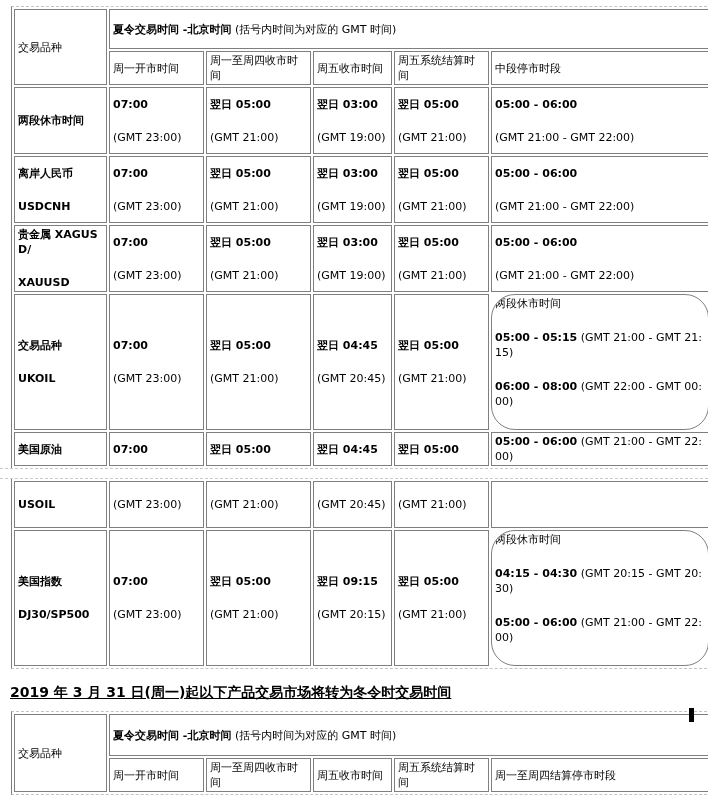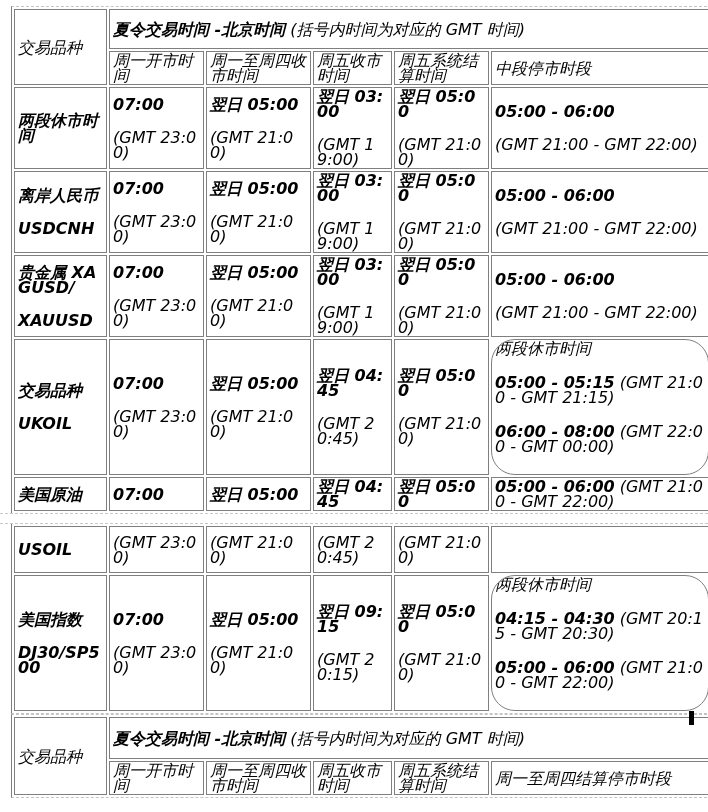--- a/index.html
+++ b/index.html
@@ -9,22 +9,22 @@
     margin:4px 0 10px 0; line-height:18px; }
   .title2 { margin-top:14px; }
   table.grid { border-collapse:separate; border-spacing:2px; table-layout:fixed;
     width:690px; margin-left:1px;
     border:1px solid #7f7f7f;
     border-top:1px dashed #c3c3c3;
     border-bottom:1px dashed #c3c3c3; }
   table.t1a { border-bottom:none; }
   table.t1b { border-top:none; }
   table.grid td { border:1px solid #7f7f7f; vertical-align:middle;
-    padding:1px 3px; font-size:16px; line-height:15px; overflow:hidden;
-    background:#fff; word-break:break-all;font-style:italic; }
+    padding:1px 3px; font-size:11px; line-height:15px; overflow:hidden;
+    background:#fff; word-break:break-all; }
   td.vt { vertical-align:top; padding-top:5px;border-radius:24px; }
   p.l { margin:0 0 18px 0; }
   p.l:last-child { margin-bottom:0; }
   td.vt p.l { margin-bottom:19px; }
   .b { font-weight:bold; }
   td.name p { font-weight:bold; }
   tr.rh40 { height:40px; } tr.rh31 { height:31px; } tr.rh67 { height:67px; }
   tr.rh65 { height:65px; } tr.rh104 { height:104px; } tr.rh28 { height:28px; }
   tr.rh44 { height:47px; } tr.rh98 { height:98px; }
   tr.rh42 { height:42px; } tr.rh29 { height:29px; }
@@ -261,20 +261,21 @@
         </td>
         <td class="vt">
           <p class="l"><span>两段休市时间</span></p>
           <p class="l"><span class="b">04:15 - 04:30</span><span> (GMT 20:15 - GMT 20:30)</span></p>
           <p class="l"><span class="b">05:00 - 06:00</span><span> (GMT 21:00 - GMT 22:00)</span></p>
         </td>
       </tr>
     </tbody>
   </table>
 
+  <h2 class="title title2">2019 年 3 月 31 日(周一)起以下产品交易市场将转为冬令时交易时间</h2>
 
   <div class="twrap">
     <div class="mark"></div>
     <table class="grid">
       <colgroup>
           <col style="width:93px">
           <col style="width:95px">
           <col style="width:105px">
       <col style="width:79px">
           <col style="width:95px">

